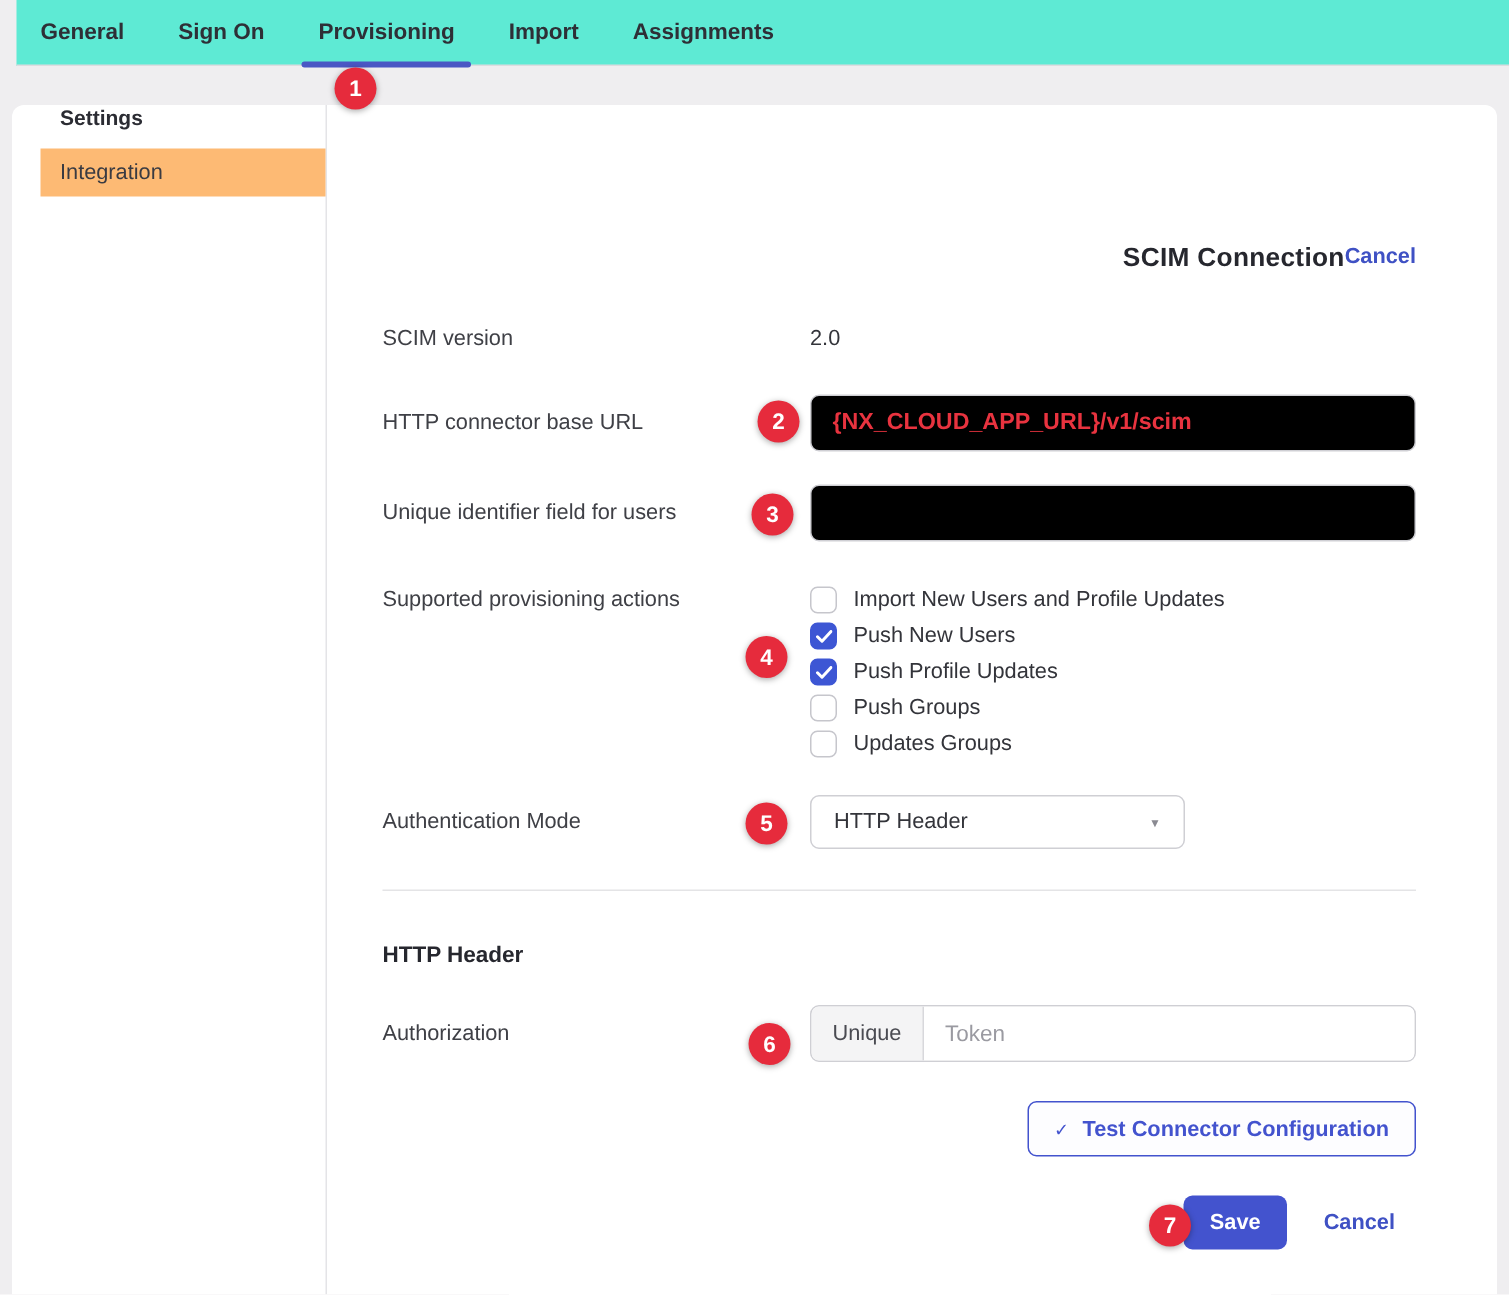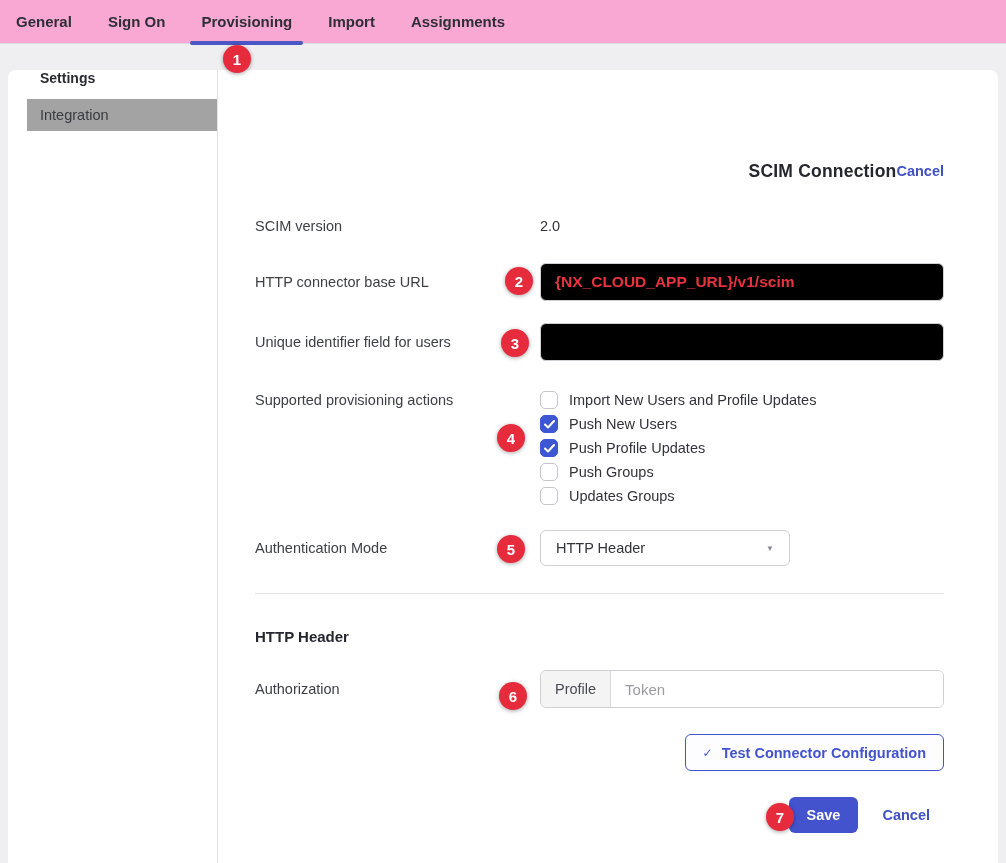--- a/index.html
+++ b/index.html
@@ -7,25 +7,26 @@
   body {
     font-family: "Liberation Sans", "DejaVu Sans", sans-serif;
     background: #efeef0;
     position: relative;
     color: #33343a;
   }
 
   
   .tabbar {
     height: 44px;
-    background: #f9a8d4;
+    background: #5eead4;
     border-bottom: 1px solid #dcdcdf;
     display: flex;
     align-items: stretch;
     padding-left: 5px;
+    margin-left: 11px;
   }
   .tab {
     position: relative;
     display: flex;
     align-items: center;
     padding: 0 11px;
     margin-right: 14px;
     font-size: 15px;
     font-weight: 700;
     color: #2e2f36;
@@ -85,21 +86,21 @@
   .sidebar-item {
     margin-left: 19px;
     height: 32px;
     display: flex;
     align-items: center;
     padding-left: 13px;
     font-size: 14.5px;
     color: #3a3b42;
     cursor: pointer;
   }
-  .sidebar-item.selected { background: #a3a3a3; }
+  .sidebar-item.selected { background: #fdba74; }
 
   
   .main {
     flex: 1;
     padding: 88px 54px 0 37px;
   }
   .panel-header {
     display: flex;
     justify-content: flex-end;
     align-items: center;
@@ -381,21 +382,21 @@
       </div>
     </div>
 
     <hr class="divider">
 
     <h3 class="section-heading">HTTP Header</h3>
 
     <div class="row row-auth">
       <div class="row-label">Authorization</div>
       <div class="input-group">
-        <span class="input-prefix">Profile</span>
+        <span class="input-prefix">Unique</span>
         <input type="text" placeholder="Token" style="">
       </div>
     </div>
 
     <div class="row row-test">
       <button class="test-button">
         <span class="check">✓</span>
         <span>Test Connector Configuration</span>
       </button>
     </div>

